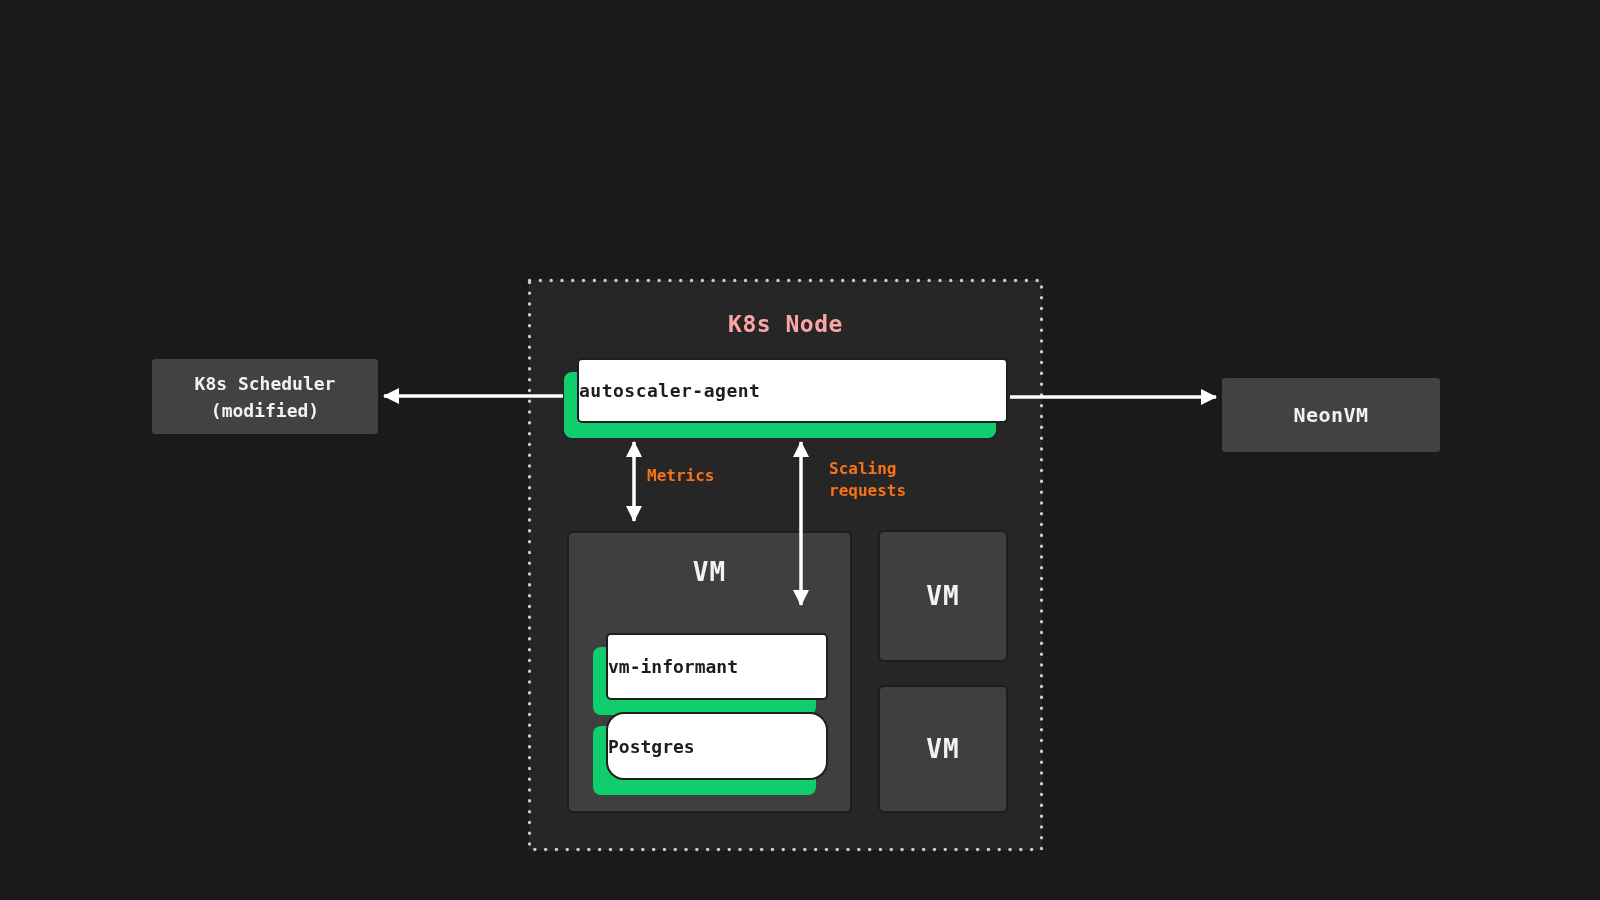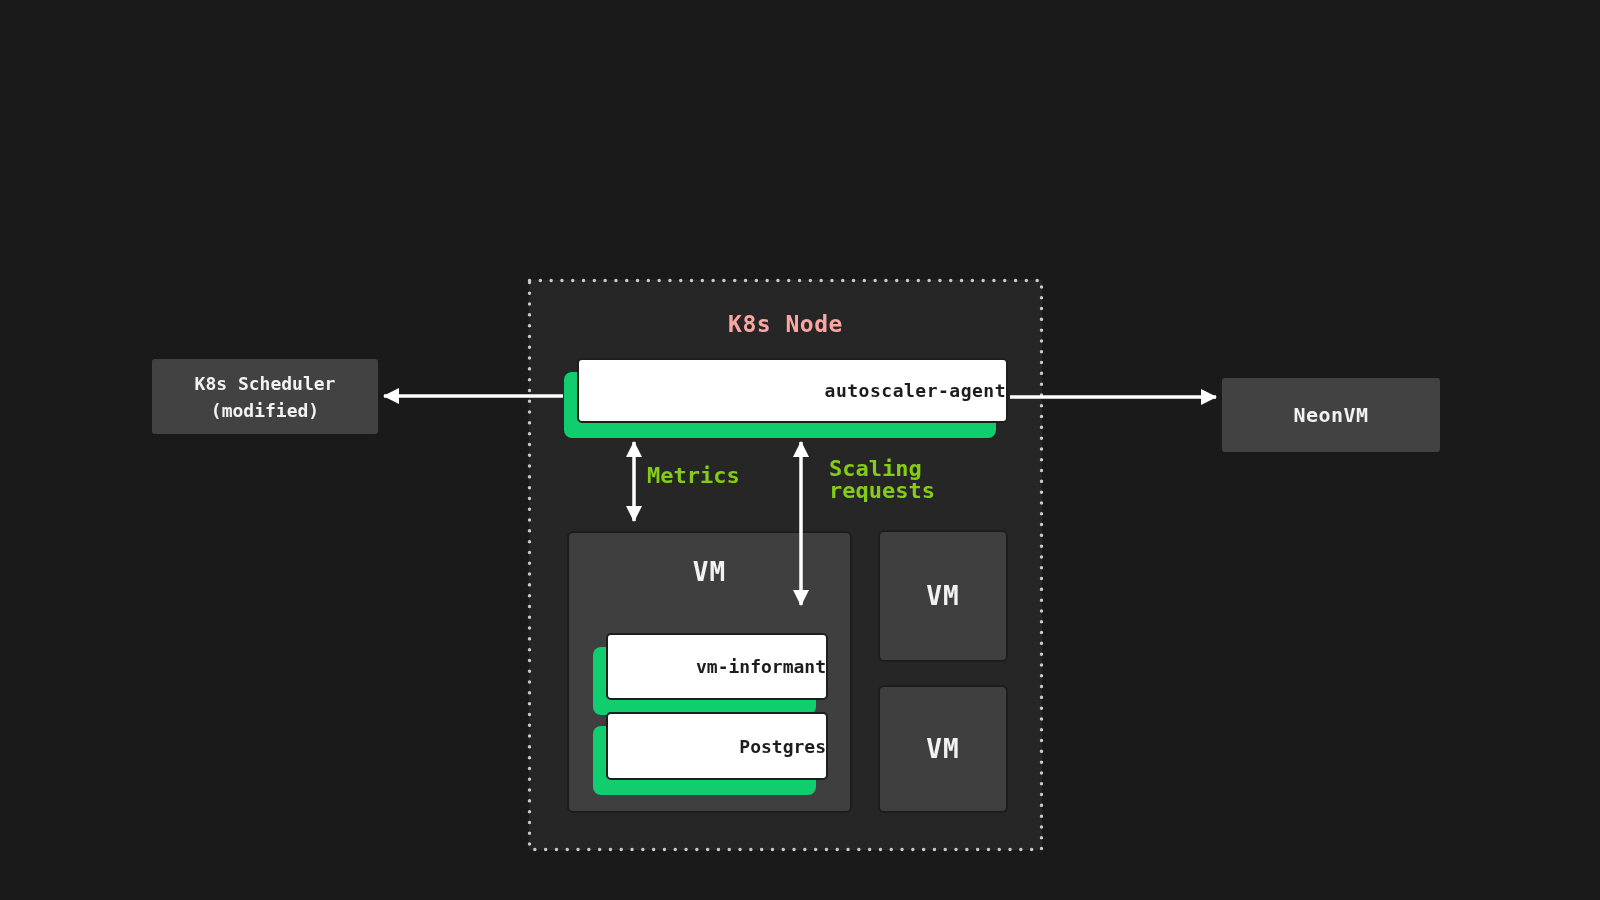--- a/index.html
+++ b/index.html
@@ -34,33 +34,33 @@
     color:#f2f2f2;
   }
   .vm-main{left:38px;top:251px;width:285px;height:282px;z-index:0;box-sizing:border-box;}
   .vm-main-title{position:absolute;left:0;top:24px;width:100%;text-align:center;font-size:26px;letter-spacing:1px;}
   .vm-small{display:flex;align-items:center;justify-content:center;font-size:26px;letter-spacing:1px;box-sizing:border-box;}
   .vm-right-top{left:349px;top:250px;width:130px;height:132px;}
   .vm-right-bottom{left:349px;top:405px;width:130px;height:128px;}
   
   .card{
     position:absolute;background:#ffffff;border:2.5px solid #1e1e1e;border-radius:5px;
-    display:flex;align-items:center;justify-content:flex-end;
+    display:flex;align-items:center;justify-content:flex-start;
     color:#1d1d1d;font-size:18px;box-sizing:border-box;
   }
   .card::before{
     content:"";position:absolute;inset:-2.5px;
     transform:translate(-13px,14px);
     background:#10cd6e;border-radius:8px;z-index:-1;
   }
   .autoscaler{left:48px;top:78px;width:431px;height:65px;letter-spacing:.5px;}
   .vm-informant{left:37px;top:100px;width:222px;height:67px;}
-  .postgres{left:37px;top:179px;width:222px;height:68px;}
+  .postgres{left:37px;top:179px;width:222px;height:68px;border-radius:18px;}
   
-  .edge-label{position:absolute;color:#84cc16;font-size:22px;}
+  .edge-label{position:absolute;color:#f97316;font-size:16px;}
   .metrics-label{left:118px;top:184px;line-height:24px;}
   .scaling-label{left:300px;top:178px;line-height:22px;white-space:pre-line;}
   
   .overlay{position:absolute;left:0;top:0;width:1600px;height:900px;z-index:5;pointer-events:none;}
 </style>
 </head>
 <body>
 
 <div class="stage">
 

